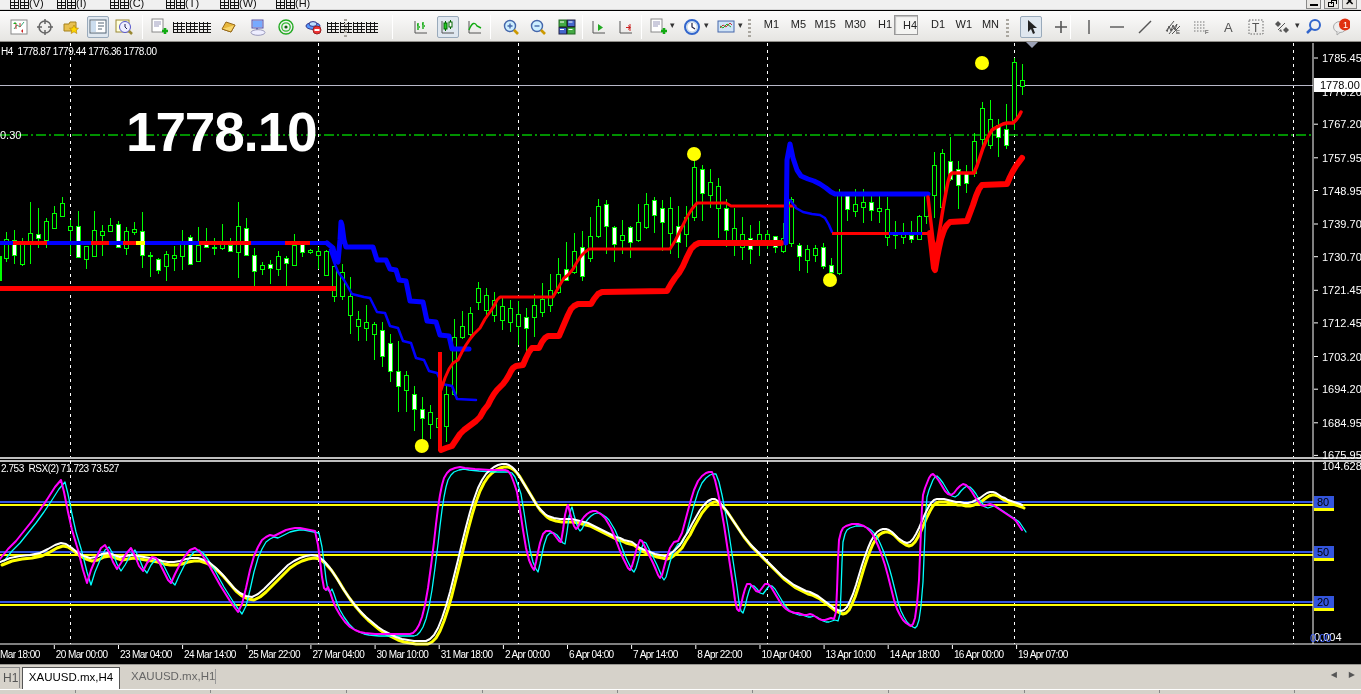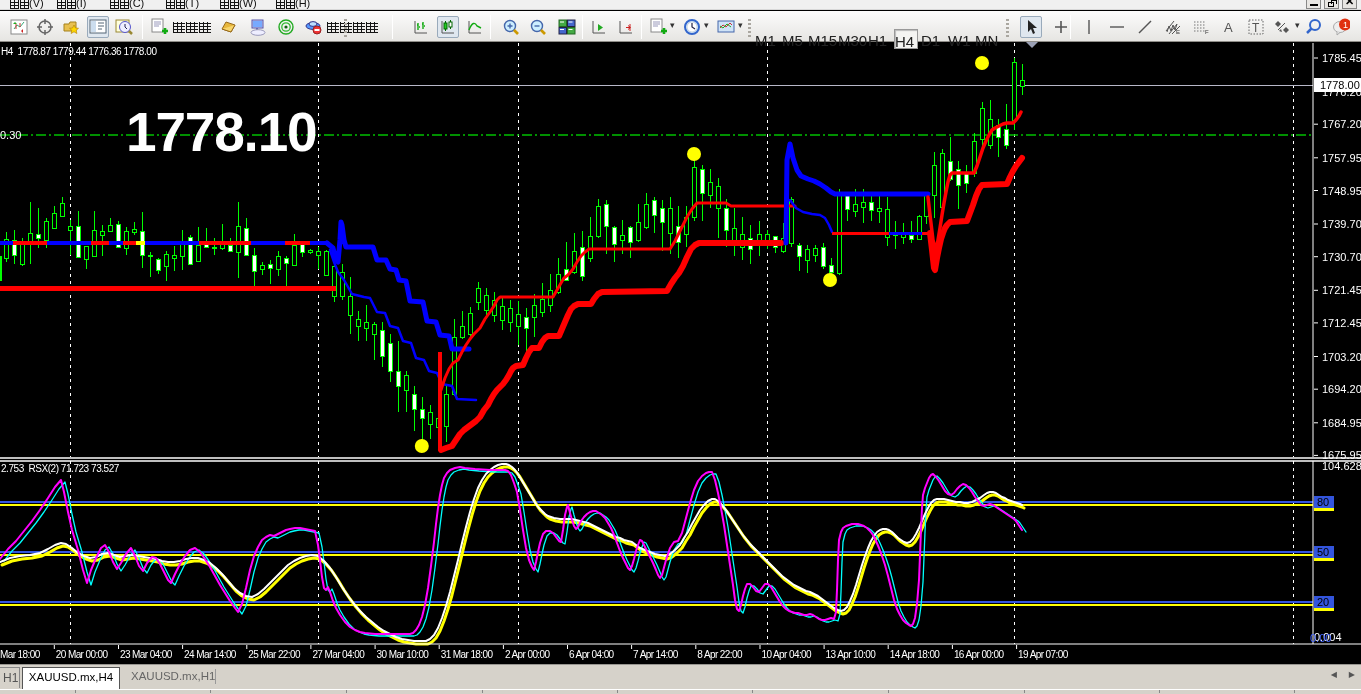--- a/index.html
+++ b/index.html
@@ -11,21 +11,21 @@
               repeating-linear-gradient(90deg,#151515 0 1px,transparent 1px 4px);
   background-size:100% 100%; }
 .toolbar { position:absolute; left:0; top:11px; width:1361px; height:31px;
   background:linear-gradient(#fcfcfc,#e6e5e2); border-bottom:1px solid #8f8d88; }
 .tbtn { position:absolute; top:5px; height:22px; padding:2px; }
 .tbtn.sel { border:1px solid #9ab; background:#dfe7ef; padding:1px; border-radius:2px; }
 .vsep { position:absolute; top:4px; width:1px; height:24px; background:#c0beb8; border-right:1px solid #fff; }
 .grip { position:absolute; top:6px; width:3px; height:20px; background:repeating-linear-gradient(0deg,#aaa7a0 0 2px,transparent 2px 4px); }
 .tbtext { position:absolute; top:8px; font-size:13px; }
 .dd { position:absolute; top:9px; font-size:9px; color:#333; }
-.tf { position:absolute; top:18px; height:20px; text-align:left; font-size:15px; color:#222; padding-top:3px; }
+.tf { position:absolute; top:4px; height:20px; text-align:right; font-size:11px; color:#222; padding-top:3px; }
 .tf.sel2 { border:1px solid #999; background:#f4f4f2; box-shadow:inset 1px 1px 1px #bbb; }
 .winbtns { position:absolute; right:4px; top:0; height:9px; display:flex; gap:3px; }
 .wb { position:relative; width:15px; height:9px; background:#e8e6e3; border:1px solid #888; border-top:none; overflow:hidden; font-size:9px; text-align:center; }
 .big { font-size:55px; fill:#fff; font-family:"Liberation Sans",sans-serif; letter-spacing:-1.2px; font-weight:bold; }
 .ohlc { font-size:10px; letter-spacing:-0.45px; fill:#fff; font-family:"Liberation Sans",sans-serif; }
 .ax { font-size:11px; fill:#fff; font-family:"Liberation Sans",sans-serif; }
 .tx { font-size:10px; letter-spacing:-0.6px; fill:#fff; font-family:"Liberation Sans",sans-serif; }
 .tabbar { position:absolute; left:0; top:664px; width:1361px; height:25px; background:#d6d2ca; border-top:1px solid #979590; }
 .tabcut { position:absolute; left:-8px; top:2px; width:28px; height:21px; background:#d6d2ca; border:1px solid #888; border-bottom:none; font-size:12px; color:#555; padding:3px 0 0 10px; }
 .tab { position:absolute; top:2px; height:22px; font-size:11.5px; padding:3px 10px 0 10px; color:#666; }

